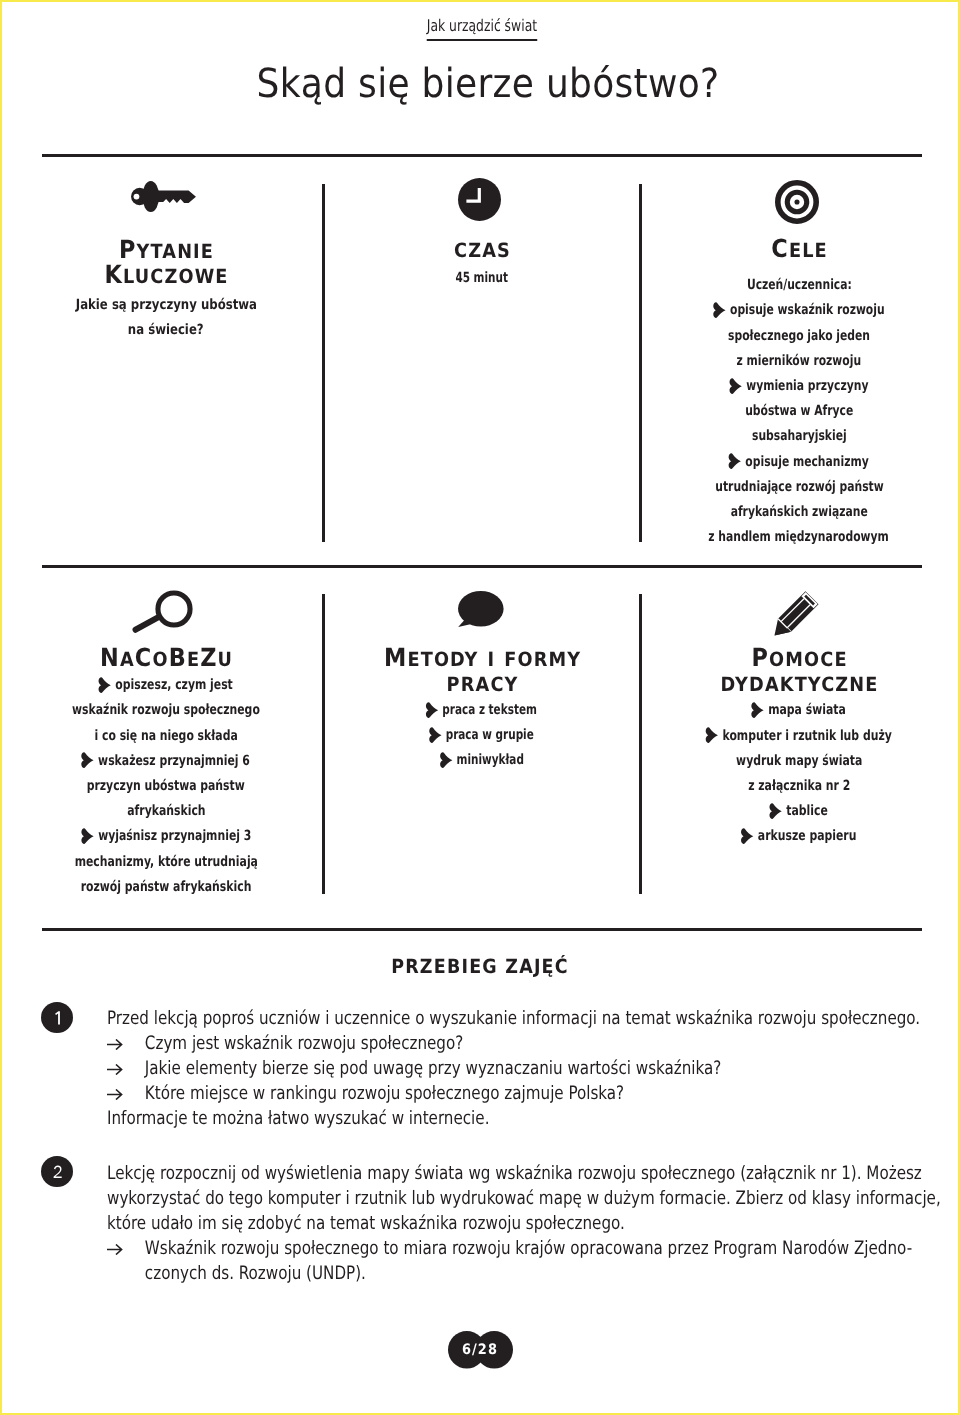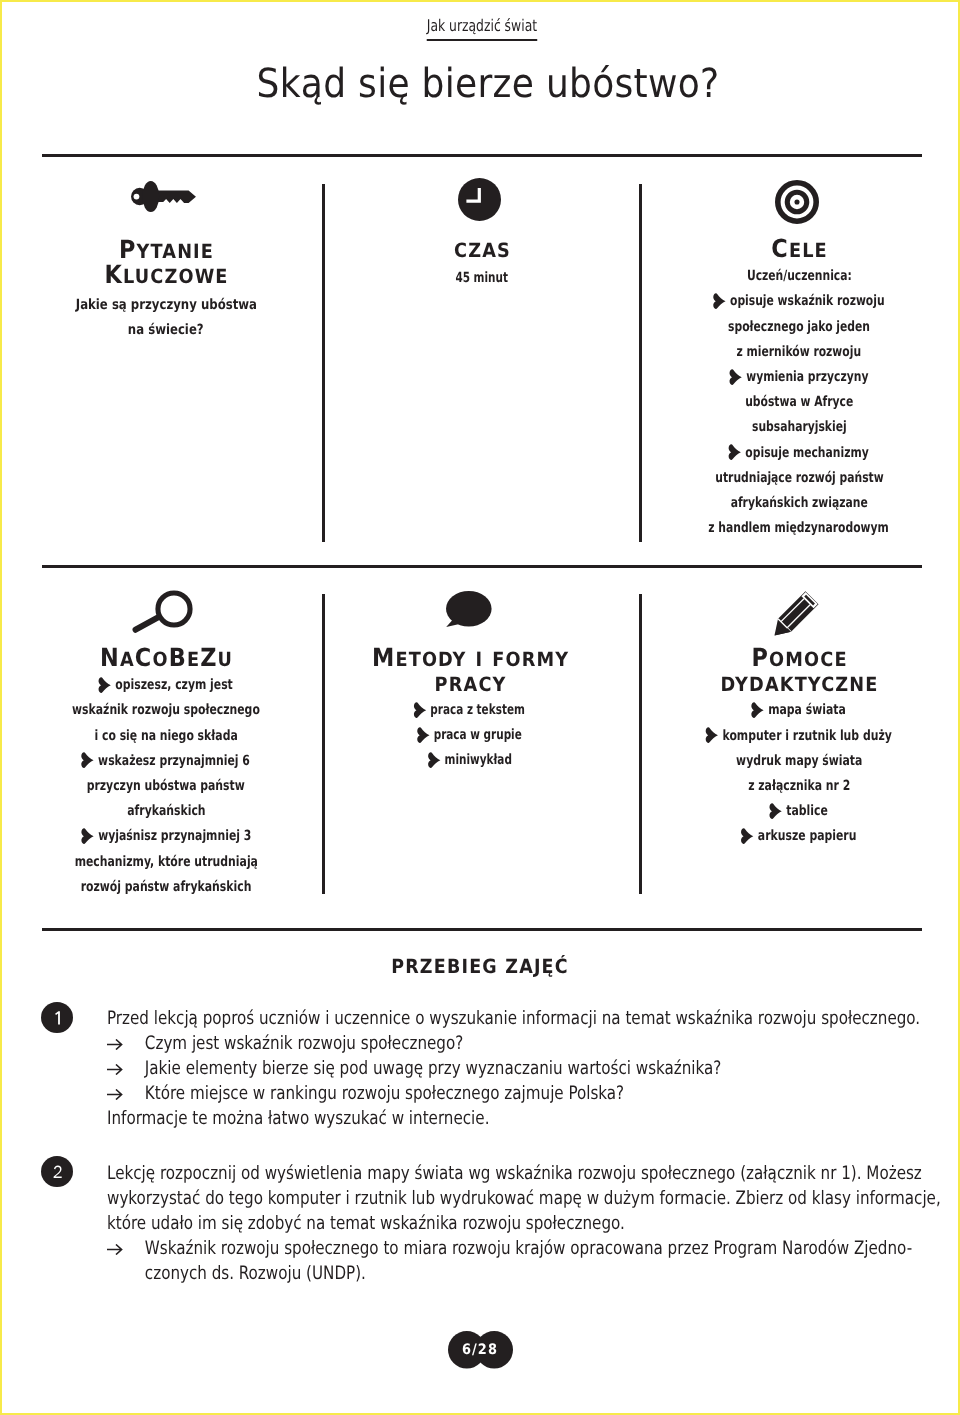--- a/index.html
+++ b/index.html
@@ -103,21 +103,21 @@
     <svg class="ico" width="44" height="44" viewBox="0 0 44 44" style="position:relative;left:-2.5px;top:-1.5px">
       <g fill="none" stroke="#231f20">
         <circle cx="22" cy="22" r="19.2" stroke-width="5.6"></circle>
         <circle cx="22" cy="22" r="9.75" stroke-width="5.1"></circle>
       </g>
       <circle cx="22" cy="22" r="2.55" fill="#231f20"></circle>
     </svg>
     <div class="hd" style="margin-top:11px">
         <span class="bl"><span>C</span><span class="s">E</span><span class="s">L</span><span class="s">E</span></span>
       </div>
-    <div class="bodylines" style="margin-top:3px;--sx:.855;--isx:1.170">
+    <div class="bodylines" style="margin-top:12px;--sx:.855;--isx:1.170">
         <span class="bl"><span class="sq">Uczeń/uczennica:</span></span>
         <span class="bl"><span class="sq"><svg class="bu" viewBox="-0.6 -0.6 14.0 17.0" preserveAspectRatio="none">
               <path fill="#231f20" d="M12.2 7.9 C9.2 9.3 5.8 12.4 4.2 15.2 C2.7 17.8 -0.55 14.6 0.35 10.9 C0.85 8.9 2.6 7.9 2.6 7.9 C2.6 7.9 0.85 6.9 0.35 4.9 C-0.55 1.2 2.7 -2.0 4.2 0.6 C5.8 3.4 9.2 6.5 12.2 7.9 Z"></path>
             </svg><span class="bsp"></span>opisuje wskaźnik rozwoju</span></span>
         <span class="bl"><span class="sq">społecznego jako jeden</span></span>
         <span class="bl"><span class="sq">z mierników rozwoju</span></span>
         <span class="bl"><span class="sq"><svg class="bu" viewBox="-0.6 -0.6 14.0 17.0" preserveAspectRatio="none">
               <path fill="#231f20" d="M12.2 7.9 C9.2 9.3 5.8 12.4 4.2 15.2 C2.7 17.8 -0.55 14.6 0.35 10.9 C0.85 8.9 2.6 7.9 2.6 7.9 C2.6 7.9 0.85 6.9 0.35 4.9 C-0.55 1.2 2.7 -2.0 4.2 0.6 C5.8 3.4 9.2 6.5 12.2 7.9 Z"></path>
             </svg><span class="bsp"></span>wymienia przyczyny</span></span>
         <span class="bl"><span class="sq">ubóstwa w Afryce</span></span>
@@ -153,21 +153,21 @@
         <span class="bl"><span class="sq">przyczyn ubóstwa państw</span></span>
         <span class="bl"><span class="sq">afrykańskich</span></span>
         <span class="bl"><span class="sq"><svg class="bu" viewBox="-0.6 -0.6 14.0 17.0" preserveAspectRatio="none">
               <path fill="#231f20" d="M12.2 7.9 C9.2 9.3 5.8 12.4 4.2 15.2 C2.7 17.8 -0.55 14.6 0.35 10.9 C0.85 8.9 2.6 7.9 2.6 7.9 C2.6 7.9 0.85 6.9 0.35 4.9 C-0.55 1.2 2.7 -2.0 4.2 0.6 C5.8 3.4 9.2 6.5 12.2 7.9 Z"></path>
             </svg><span class="bsp"></span>wyjaśnisz przynajmniej 3</span></span>
         <span class="bl"><span class="sq">mechanizmy, które utrudniają</span></span>
         <span class="bl"><span class="sq">rozwój państw afrykańskich</span></span>
       </div>
   </div>
 
-  <div class="col" style="left:348px;top:588px;width:240px;text-align:center;">
+  <div class="col" style="left:360px;top:588px;width:240px;text-align:center;">
     <svg class="ico" width="46" height="37.2" viewBox="0 0 46 37.2" style="position:relative;left:-1.5px;top:0.5px">
       <g fill="#231f20">
         <ellipse cx="22.8" cy="17.75" rx="22.8" ry="17.75"></ellipse>
         <path d="M7.8 27.5 L0.2 36.1 L13.5 33 Z"></path>
       </g>
     </svg>
     <div class="hd" style="margin-top:17.5px">
         <span class="bl"><span>M</span><span class="s">E</span><span class="s">T</span><span class="s">O</span><span class="s">D</span><span class="s">Y</span> <span class="s">I</span> <span class="s">F</span><span class="s">O</span><span class="s">R</span><span class="s">M</span><span class="s">Y</span></span>
         <span class="bl"><span class="s">P</span><span class="s">R</span><span class="s">A</span><span class="s">C</span><span class="s">Y</span></span>
       </div>

